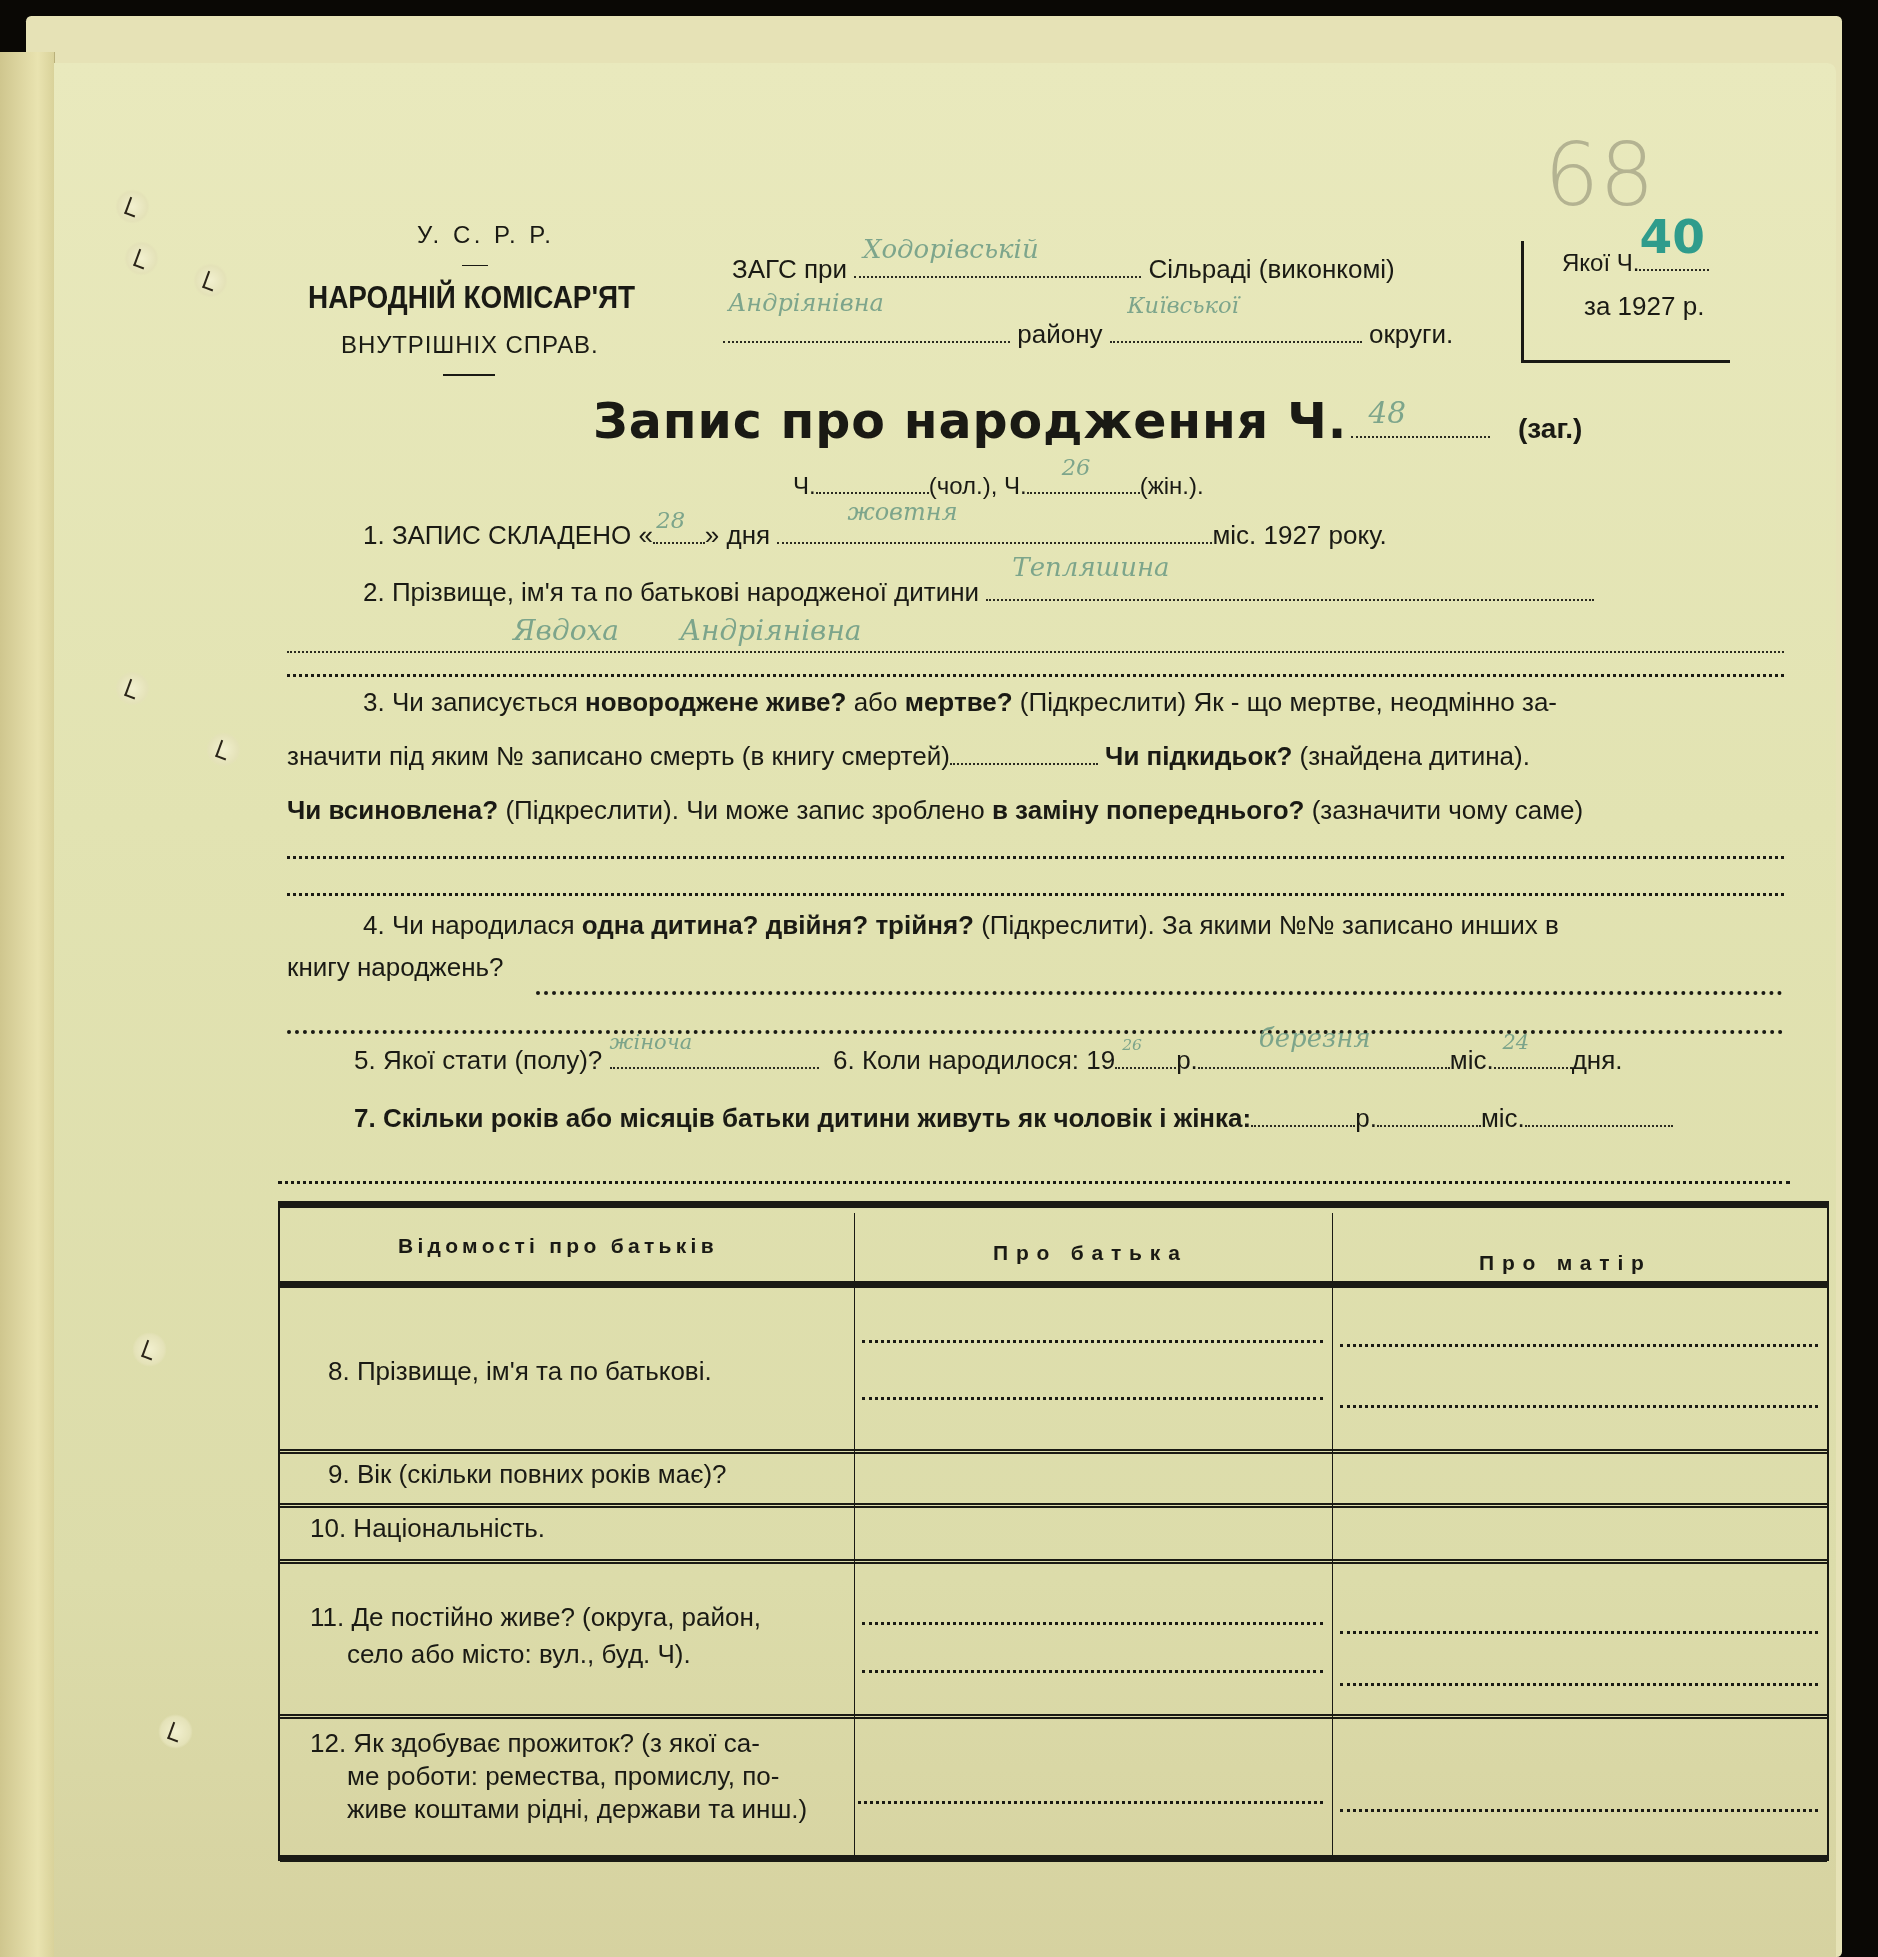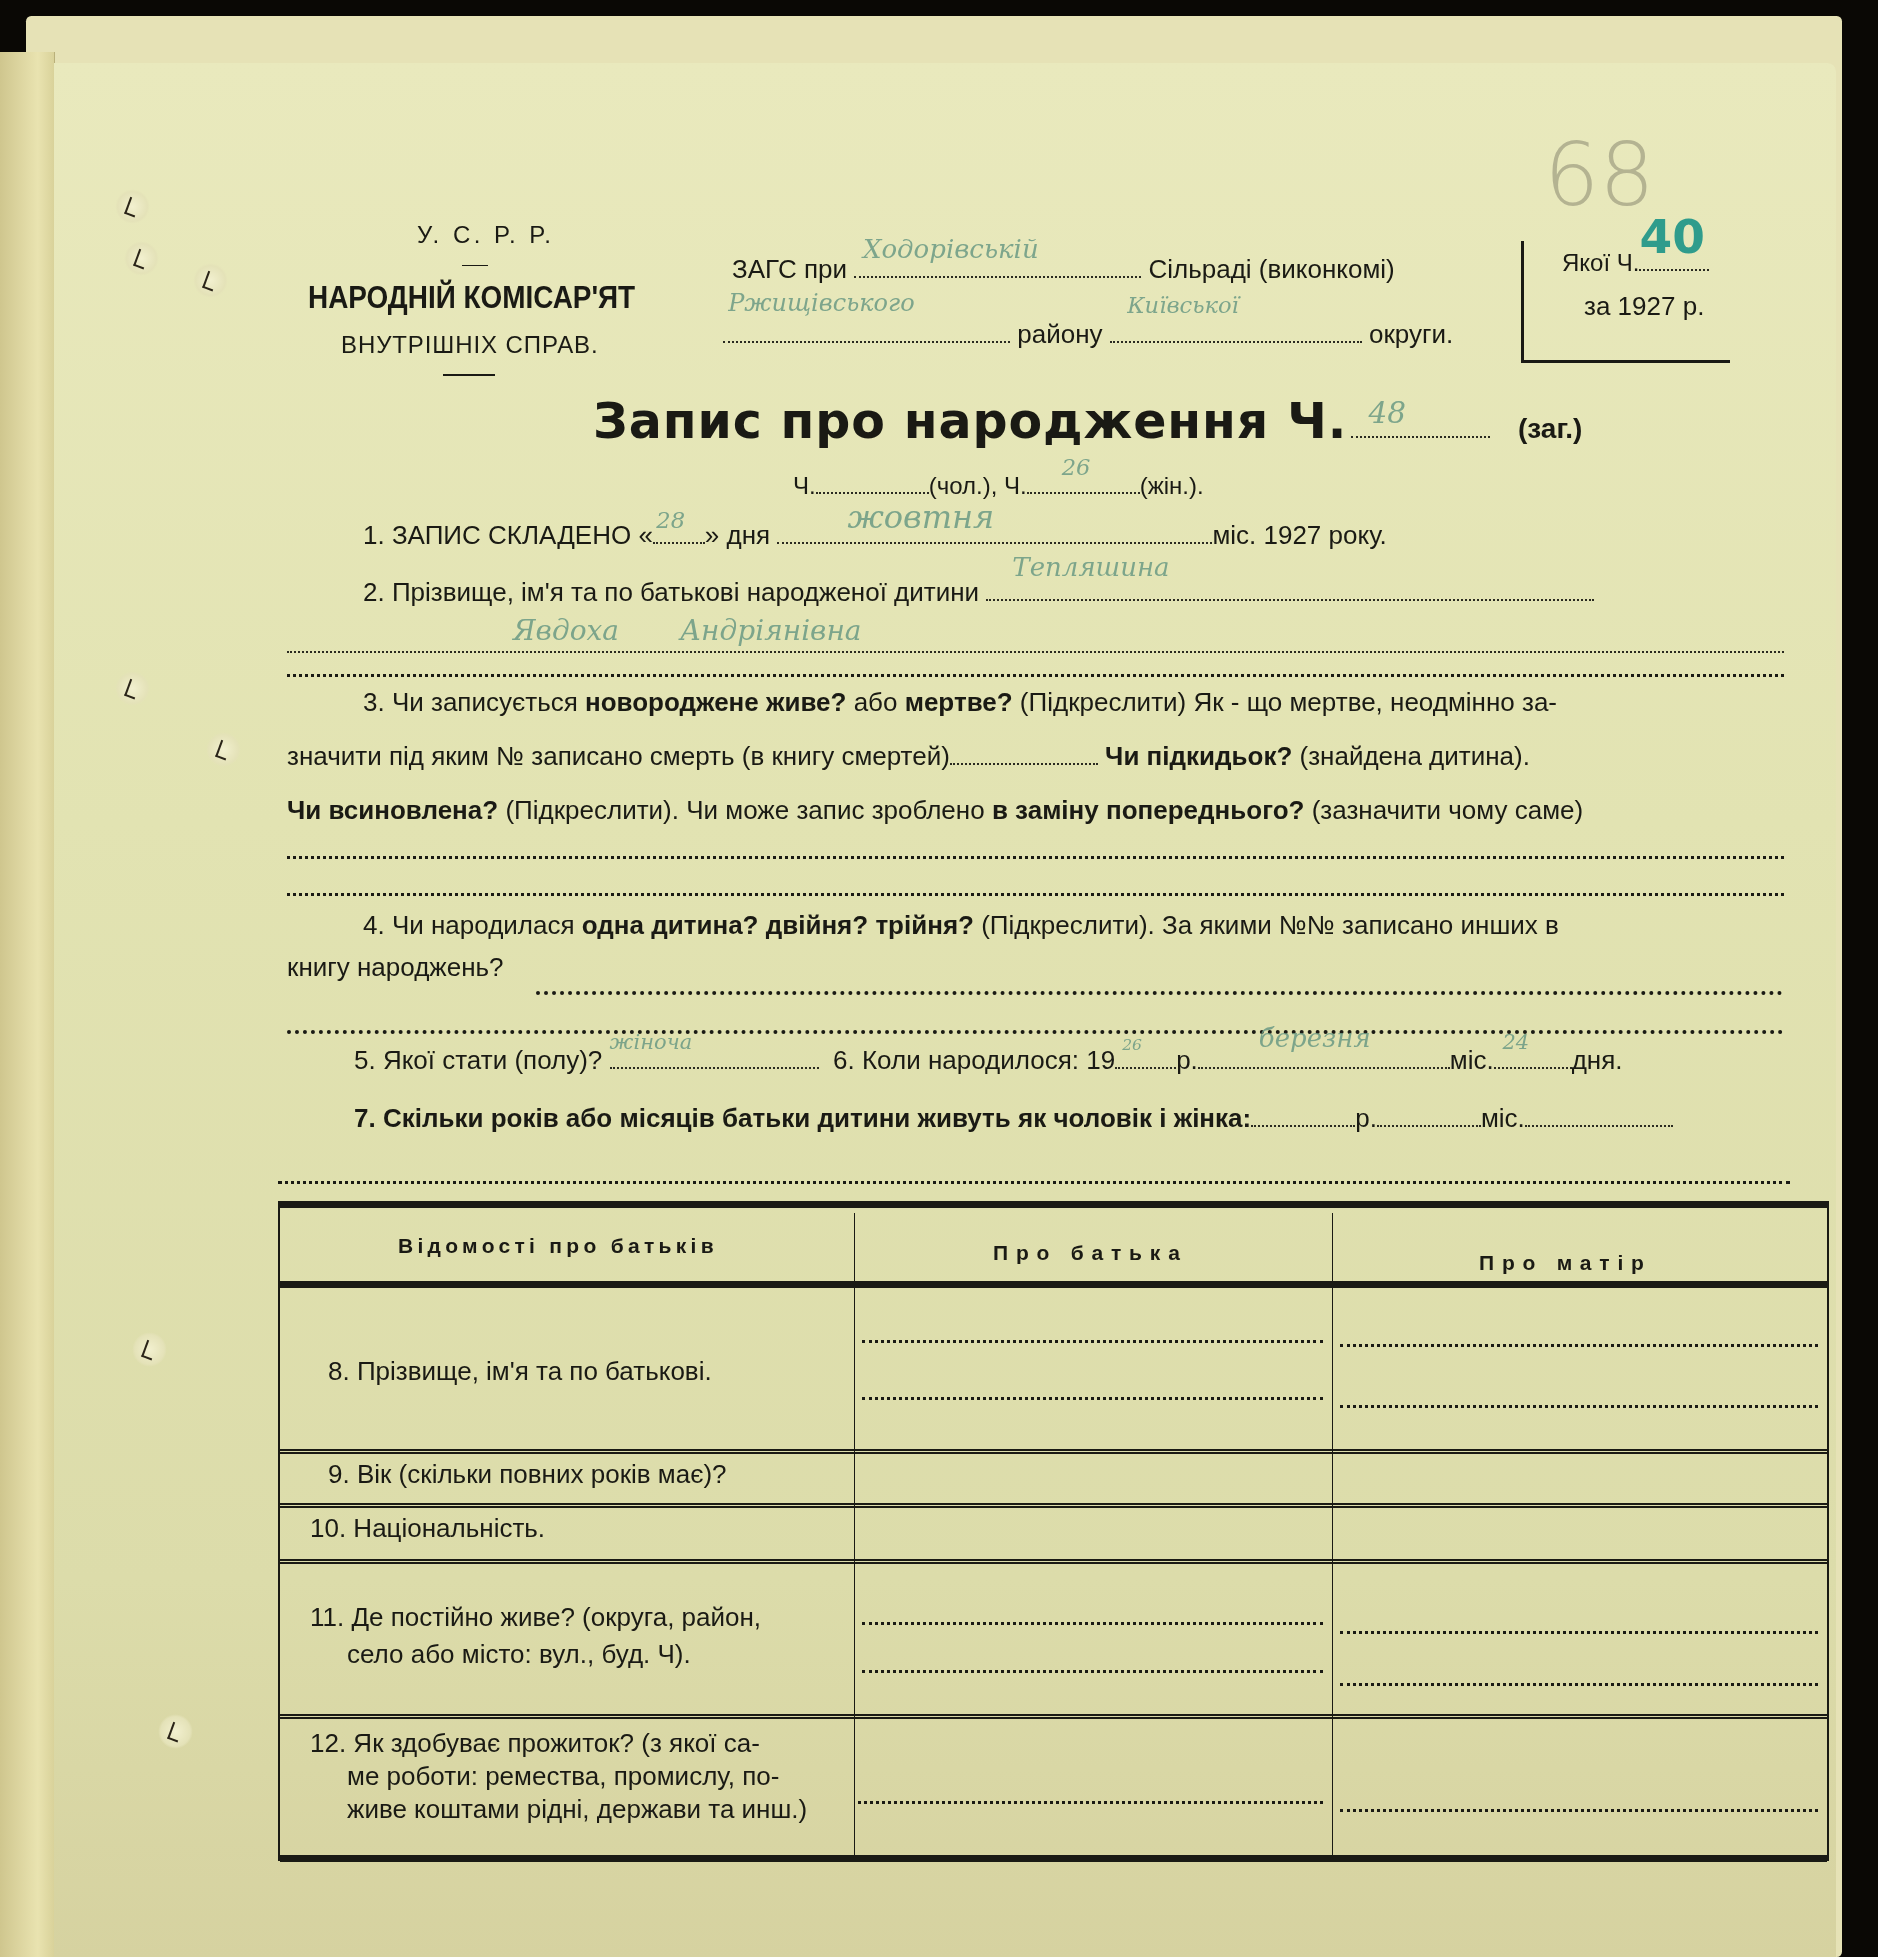--- a/index.html
+++ b/index.html
@@ -65,21 +65,21 @@
   <div class="abs bold narrow" style="left:254px;top:217px;font-size:31px;transform:scaleX(.9);transform-origin:left">НАРОДНІЙ КОМІСАР'ЯТ</div>
   <div class="abs t28" style="left:287px;top:268px;letter-spacing:0.9px">ВНУТРІШНІХ СПРАВ.</div>
   <div class="abs" style="left:389px;top:311px;width:52px;border-top:2.6px solid #1a1a14"></div>
 
   <div class="abs t30 narrow" style="left:678px;top:187px">
     <span>ЗАГС при</span>
     <span class="dots" style="width:287px;position:relative;height:26px"><span class="hand abs" style="left:8.7px;top:-15.6px;font-size:26px">Ходорівській</span></span>
     <span>Сільраді (виконкомі)</span>
   </div>
   <div class="abs t30 narrow" style="left:669px;top:252px">
-    <span class="dots" style="width:287px;position:relative;height:26px"><span class="hand abs" style="left:5.2px;top:-26px;font-size:24px">Ржищівського</span></span>
+    <span class="dots" style="width:287px;position:relative;height:26px"><span class="hand abs" style="left:5.2px;top:-26px;font-size:24px">Андріянівна</span></span>
     <span>району</span>
     <span class="dots" style="width:252px;position:relative;height:26px"><span class="hand abs" style="left:17.4px;top:-22.6px;font-size:22.6px">Київської</span></span>
     <span>округи.</span>
   </div>
 
   <div class="abs pencil" style="left:1490px;top:61px;font-size:87px">68</div>
   <div class="abs" style="left:1467px;top:178px;width:0;height:122px;border-left:3.5px solid #1a1a14"></div>
   <div class="abs" style="left:1467px;top:297px;width:209px;border-top:3.5px solid #1a1a14"></div>
   <div class="abs t28 narrow" style="left:1508px;top:183px">
     <span>Якої Ч.</span><span class="dots" style="width:70px;position:relative;height:22.6px"><span class="teal abs" style="left:0;top:-37px;font-size:47px">40</span></span>
@@ -91,21 +91,21 @@
     <span class="dots" style="width:139px;position:relative;height:35px"><span class="hand abs" style="left:17.4px;top:-5.2px;font-size:29.5px">48</span></span>
     <span class="bold t32">(заг.)</span>
   </div>
   <div class="abs t28 narrow" style="left:739px;top:408px">
     <span>Ч.</span><span class="dots" style="width:113px;height:21px"></span><span>(чол.),</span>
     <span>Ч.</span><span class="dots" style="width:113px;position:relative;height:21px"><span class="hand abs" style="left:35px;top:-17.4px;font-size:22.6px">26</span></span><span>(жін.).</span>
   </div>
 
   <div class="abs t30 narrow" style="left:309px;top:456px">
     <span>1. ЗАПИС СКЛАДЕНО «</span><span class="dots" style="width:52px;position:relative;height:22.6px"><span class="hand abs" style="left:3.5px;top:-12px;font-size:22.6px">28</span></span><span>» дня</span>
-    <span class="dots" style="width:435px;position:relative;height:22.6px"><span class="hand abs" style="left:70px;top:-21px;font-size:32px">жовтня</span></span><span>міс. 1927 року.</span>
+    <span class="dots" style="width:435px;position:relative;height:22.6px"><span class="hand abs" style="left:70px;top:-21px;font-size:24px">жовтня</span></span><span>міс. 1927 року.</span>
   </div>
 
   <div class="abs t30 narrow" style="left:309px;top:513px">
     <span>2. Прізвище, ім'я та по батькові народженої дитини</span>
     <span class="dots" style="width:608px;position:relative;height:22.6px"><span class="hand abs" style="left:26px;top:-24px;font-size:26px">Тепляшина</span></span>
   </div>
   <div class="abs" style="left:233px;top:565px;width:1497px;height:22.6px">
     <span class="dots" style="width:1497px;position:relative;height:22.6px"><span class="hand abs" style="left:226px;top:-14px;font-size:28px;word-spacing:52px">Явдоха Андріянівна</span></span>
   </div>
   <div class="dotline" style="left:233px;top:611px;width:1497px"></div>

